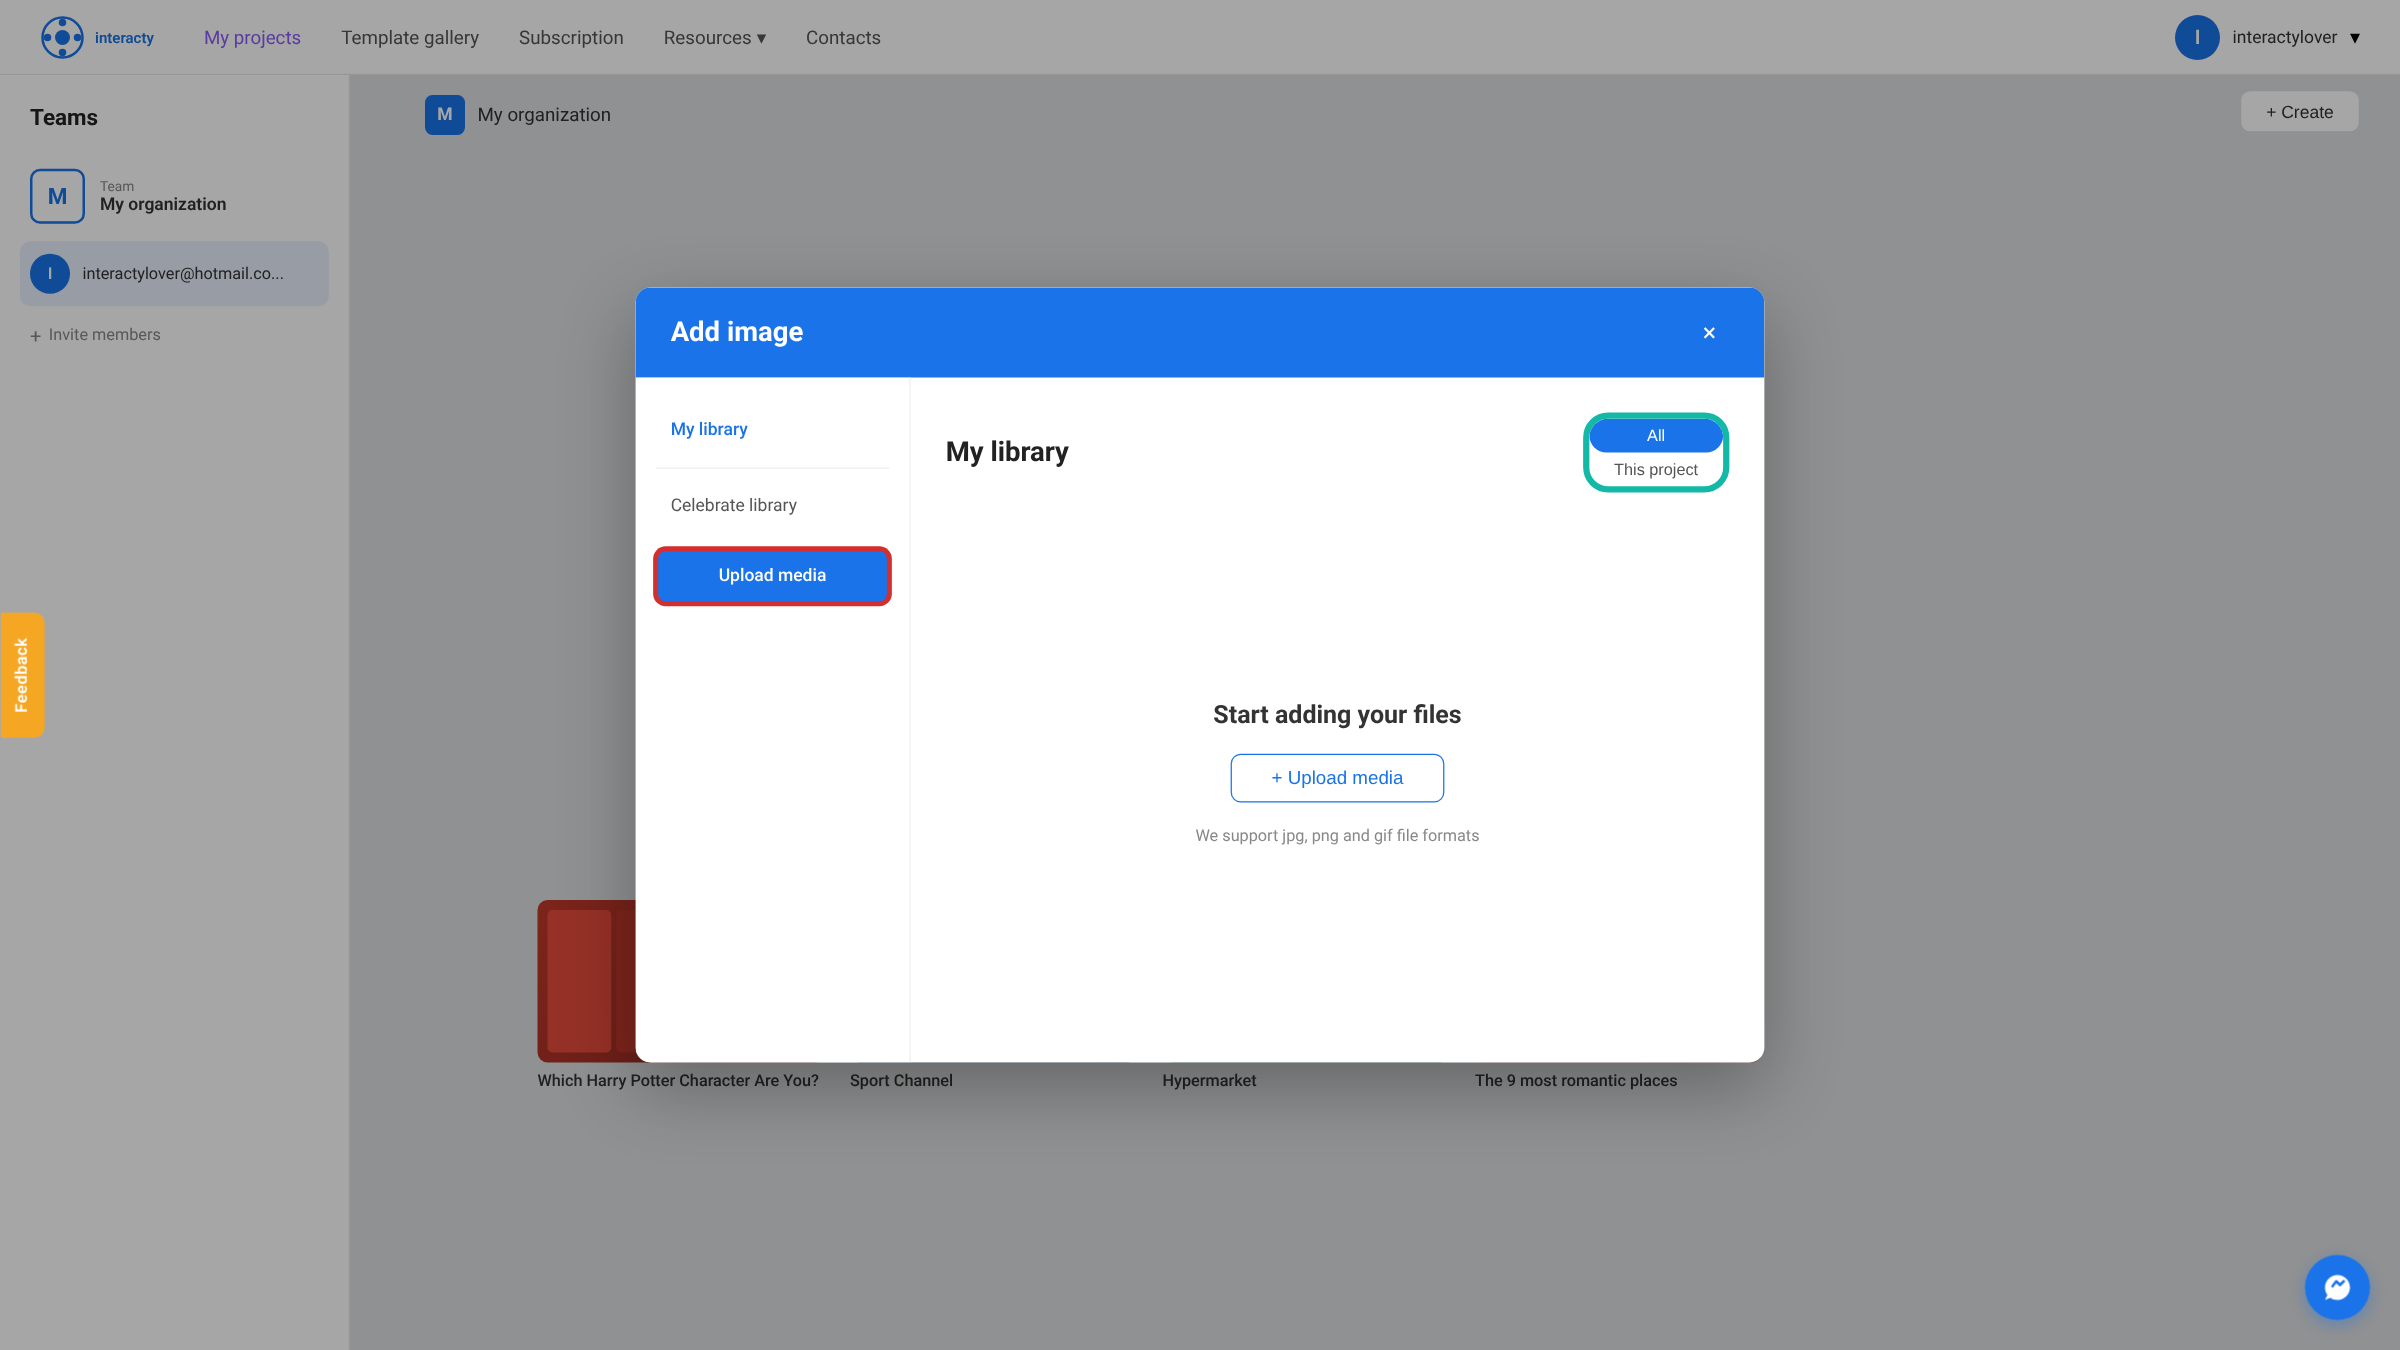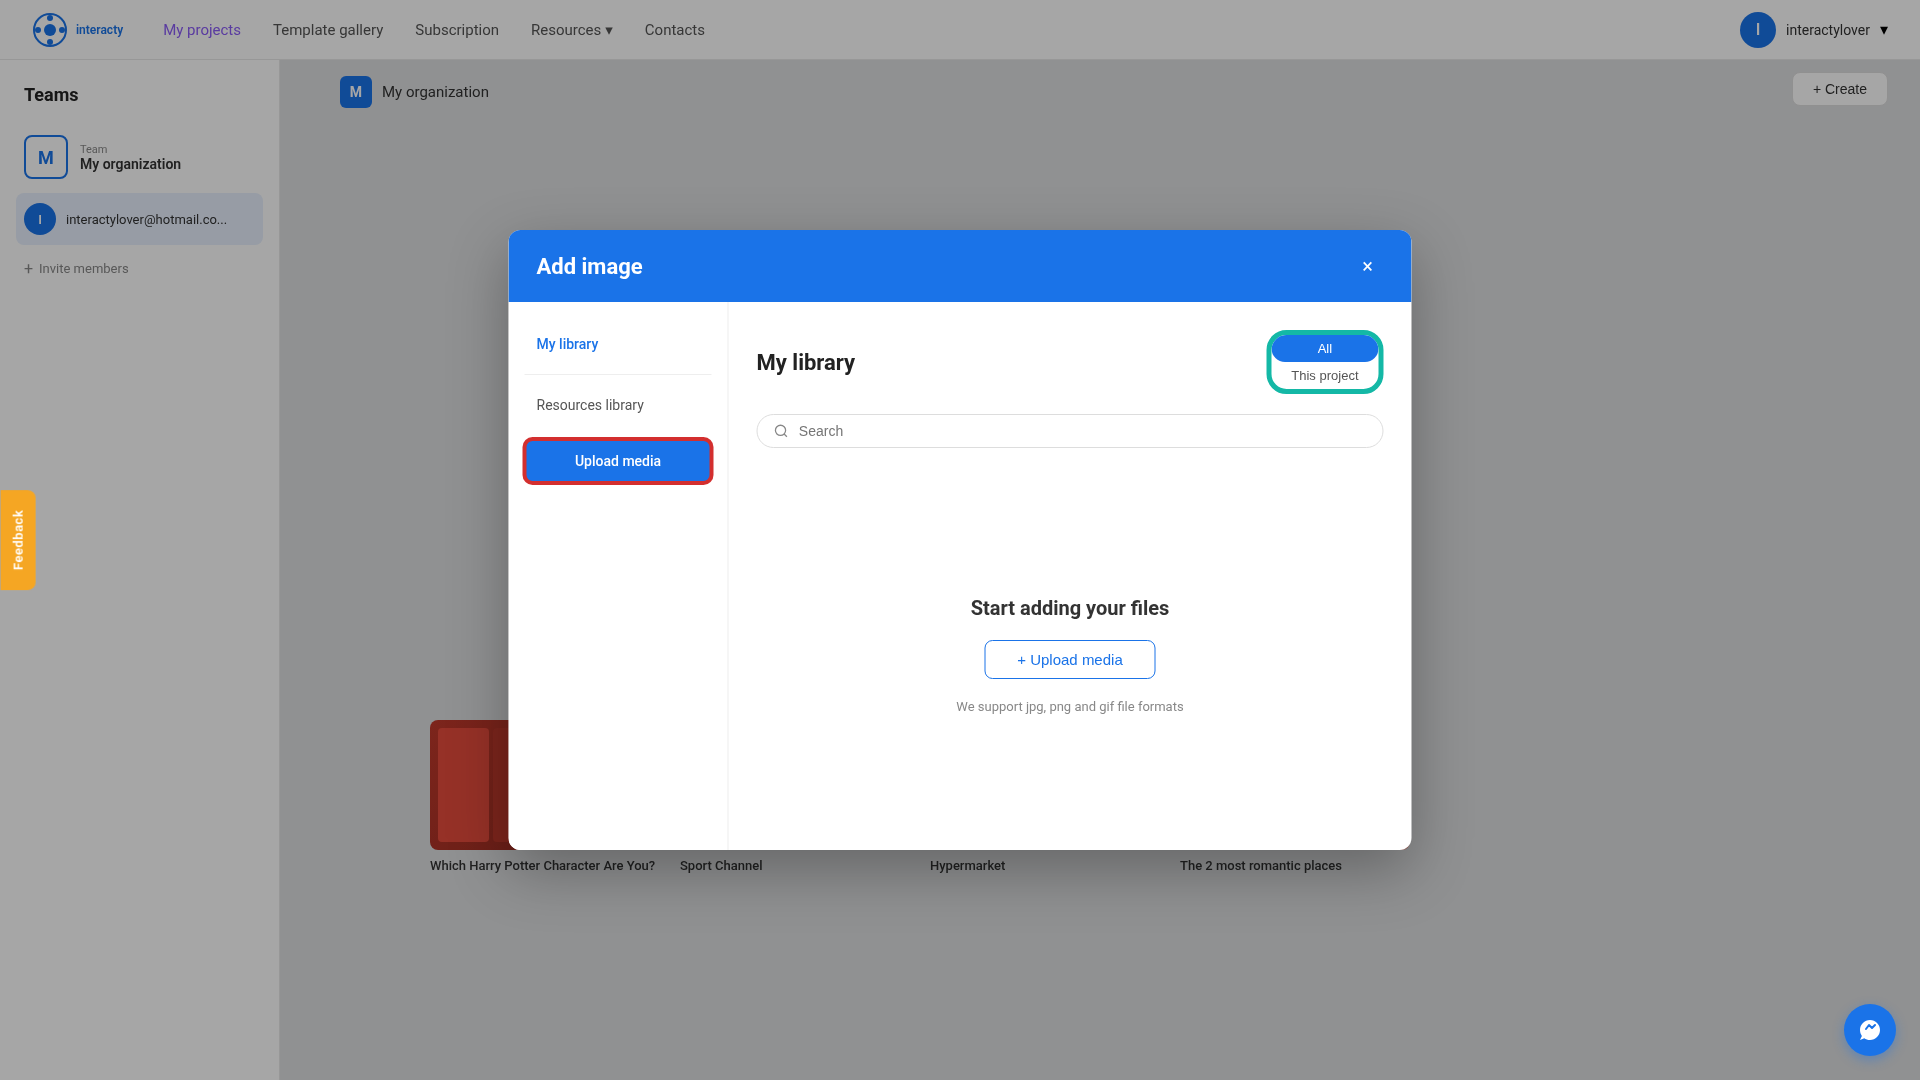--- a/index.html
+++ b/index.html
@@ -359,58 +359,51 @@
     <div style="width:230px;height:130px;border-radius:8px;background:linear-gradient(135deg,#27ae60,#1e8449);"></div>
     <div style="font-size:13px;font-weight:500;color:#333;">Hypermarket</div>
   </div>
   <div style="display:flex;flex-direction:column;gap:8px;">
     <div style="width:230px;height:130px;border-radius:8px;background:linear-gradient(135deg,#fadbd8,#f1948a);position:relative;overflow:hidden;">
       <div style="position:absolute;top:10px;left:10px;font-size:10px;color:#c0392b;font-weight:bold;text-transform:uppercase;">Most Romantic Places</div>
       <div style="position:absolute;top:28px;left:10px;font-size:9px;color:#c0392b;">Celebrate Valentine's Day</div>
       <div style="position:absolute;bottom:10px;right:10px;font-size:24px;">♥</div>
       <div style="position:absolute;bottom:30px;right:20px;font-size:18px;opacity:0.7;">♥</div>
     </div>
-    <div style="font-size:13px;font-weight:500;color:#333;">The 2 most romantic places</div>
+    <div style="font-size:13px;font-weight:500;color:#333;">The 9 most romantic places</div>
   </div>
 </div>
 
 <div class="overlay"></div>
 
 <div class="modal">
 
   <div class="modal-header">
     <span class="modal-title">Add image</span>
     <div class="modal-close">×</div>
   </div>
 
   <div class="modal-body">
 
     <div class="modal-sidebar">
       <div class="modal-nav-item active">My library</div>
       <div class="modal-nav-divider"></div>
-      <div class="modal-nav-item">Resources library</div>
+      <div class="modal-nav-item">Celebrate library</div>
       <div class="upload-media-btn">Upload media</div>
     </div>
 
     <div class="modal-content-area">
       <div class="modal-content-header">
         <span class="modal-section-title">My library</span>
         <div class="filter-buttons">
           <button class="filter-btn active">All</button>
           <button class="filter-btn">This project</button>
         </div>
       </div>
 
-      <div class="search-bar">
-        <svg class="search-icon-svg" width="16" height="16" viewBox="0 0 24 24" fill="none" stroke="#888" stroke-width="2">
-          <circle cx="11" cy="11" r="8"></circle>
-          <line x1="21" y1="21" x2="16.65" y2="16.65"></line>
-        </svg>
-        <input class="search-input" type="text" placeholder="Search" style="">
-      </div>
 
       <div class="empty-state">
         <span class="empty-title">Start adding your files</span>
         <button class="upload-media-cta">+ Upload media</button>
         <span class="supported-formats">We support jpg, png and gif file formats</span>
       </div>
     </div>
   </div>
 </div>
 

